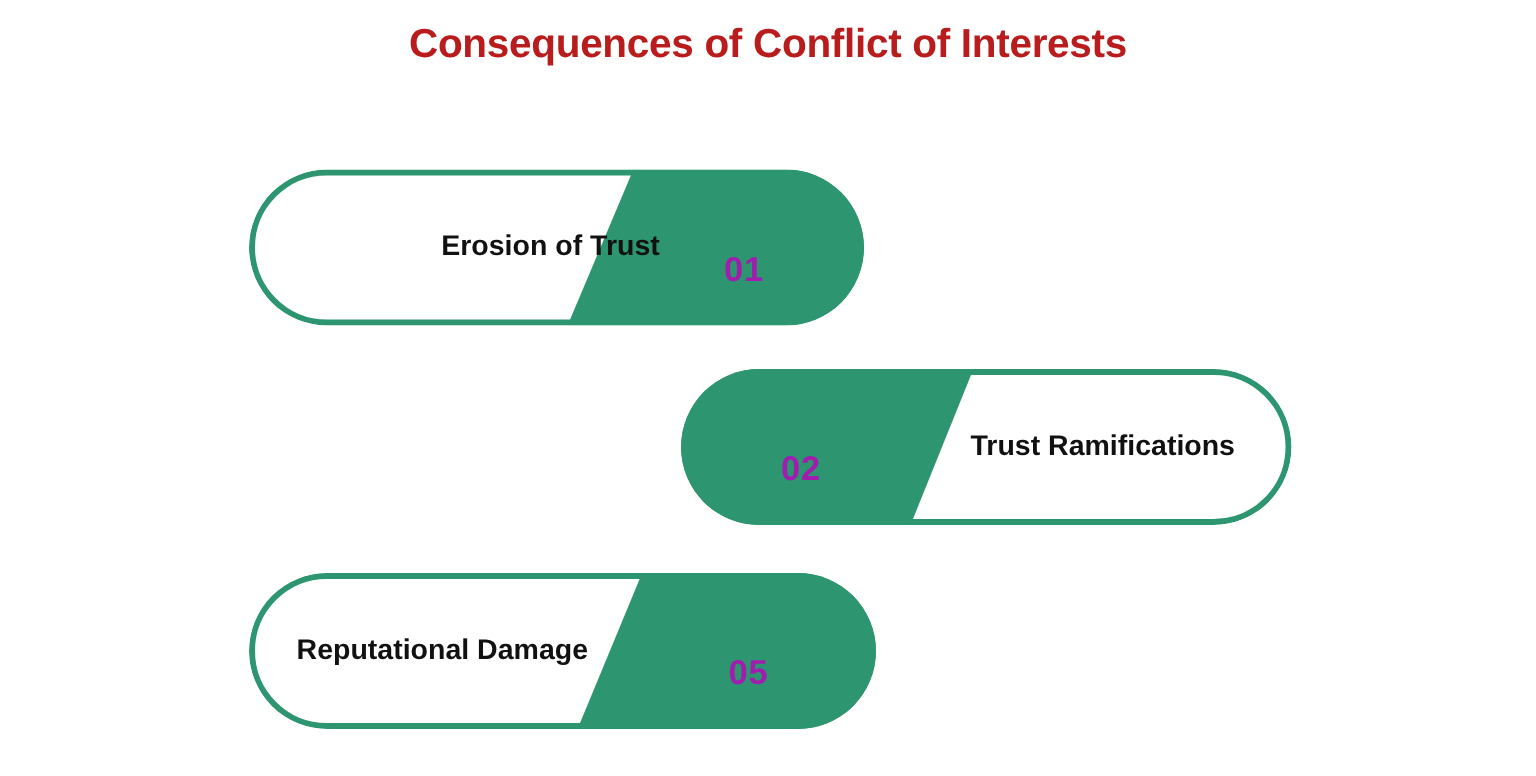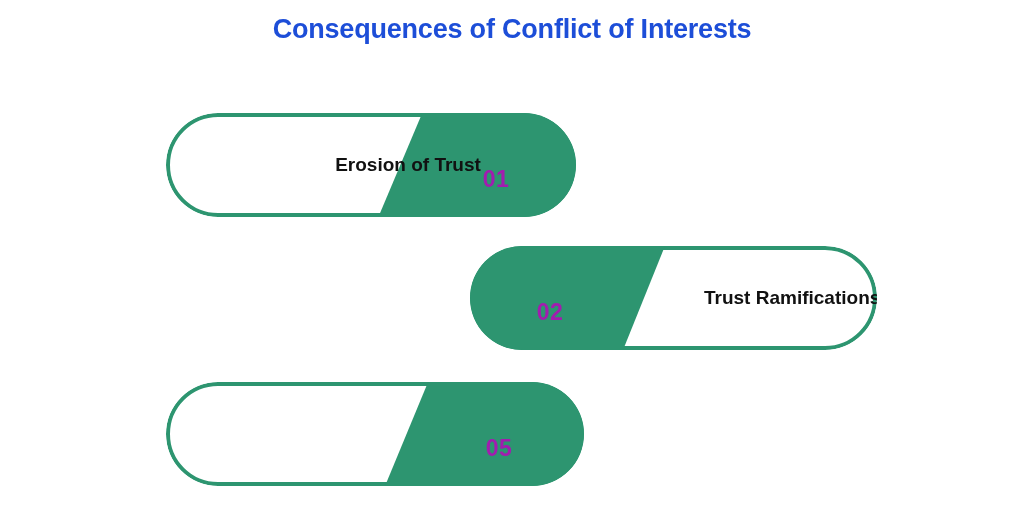--- a/index.html
+++ b/index.html
@@ -22,21 +22,21 @@
 
   
   .title {
     position: absolute;
     top: 14px;
     left: 0;
     width: 1024px;
     text-align: center;
     font-size: 27px;
     font-weight: bold;
-    color: #1d4ed8;
+    color: #b91c1c;
     letter-spacing: -0.2px;
     white-space: nowrap;
   }
 
   
   .pill {
     position: absolute;
     height: 104px;
     border-radius: 52px;
     box-sizing: border-box;
@@ -81,21 +81,20 @@
   .pill-label {
     position: absolute;
     top: 0;
     height: 104px;
     display: flex;
     align-items: center;
     font-size: 19px;
     font-weight: bold;
     color: #111111;
     line-height: 1.35;
-    margin-left: 41px;
   }
 
   .pill-number {
     position: absolute;
     top: 0;
     height: 133px;
     display: flex;
     align-items: center;
     justify-content: center;
     font-size: 23px;
@@ -117,21 +116,21 @@
     left: 36px;
     width: 330px;
     justify-content: center;
   }
   #pill-1 .pill-number {
     right: 10px;
     width: 140px;
   }
 
   #pill-2 {
-    left: 470px;
+    left: 454px;
     top: 246px;
     width: 407px;
     --accent: #2d9570;
     --slash-top: 47.9%;
     --slash-bot: 37.6%;
   }
   #pill-2 .pill-number {
     left: 10px;
     width: 140px;
   }
@@ -177,16 +176,17 @@
   <div class="pill num-left" id="pill-2">
     <div class="pill-outline"></div>
     <div class="pill-fill"></div>
     <div class="pill-number">02</div>
     <div class="pill-label">Trust Ramifications</div>
   </div>
 
   <div class="pill num-right" id="pill-3">
     <div class="pill-outline"></div>
     <div class="pill-fill"></div>
+    <div class="pill-label">Reputational Damage</div>
     <div class="pill-number">05</div>
   </div>
 
 </div>
 
 </body></html>

